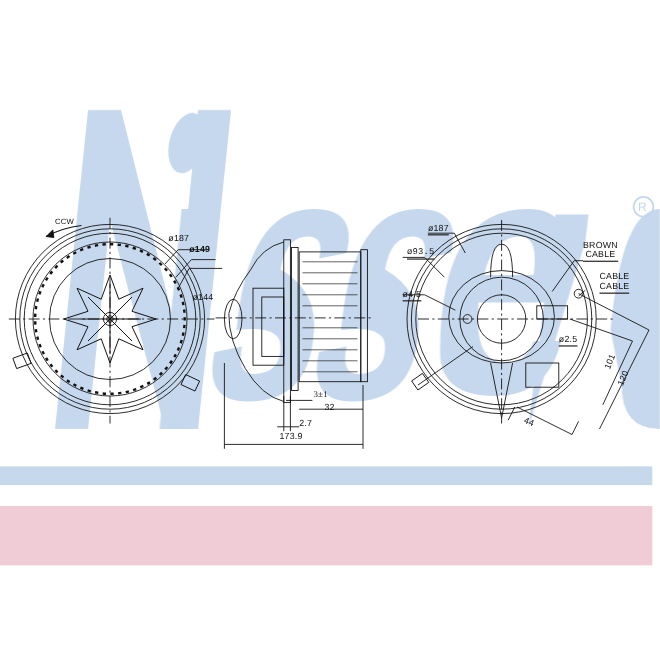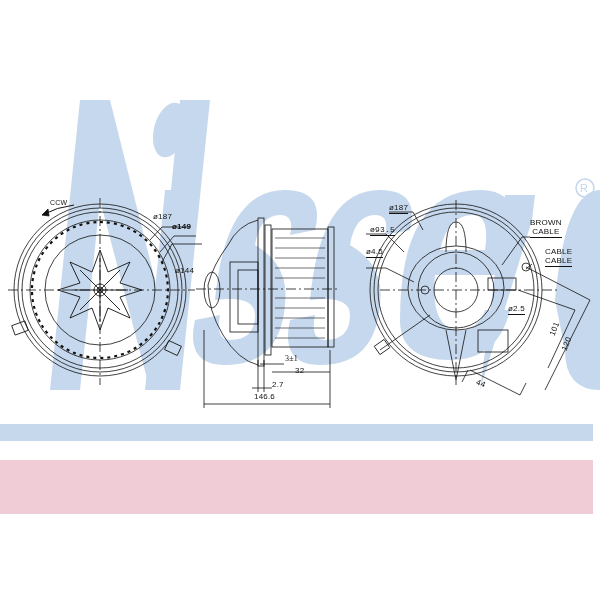--- a/index.html
+++ b/index.html
@@ -149,25 +149,25 @@
   </svg>
 
   <div class="lbl" style="left:50px;top:199px;font-size:7px;">CCW</div>
   <div class="lbl" style="left:153px;top:213px;">ø187</div>
   <div class="lbl" style="left:172px;top:223px;font-weight:bold;">ø149</div>
   <div class="lbl" style="left:175px;top:234px;margin-top:33px;">ø144</div>
 
   <div class="lbl" style="left:285px;top:355px;font-family:Liberation Serif, serif;">3±1</div>
   <div class="lbl" style="left:295px;top:367px;">32</div>
   <div class="lbl" style="left:272px;top:381px;">2.7</div>
-  <div class="lbl" style="left:254px;top:393px;">146.6</div>
+  <div class="lbl" style="left:254px;top:393px;">173.9</div>
 
   <div class="lbl u" style="left:389px;top:204px;">ø187</div>
   <div class="lbl u" style="left:370px;top:226px;font-family:Liberation Mono, monospace;">ø93.5</div>
-  <div class="lbl u" style="left:366px;top:248px;">ø4.5</div>
+  <div class="lbl u" style="left:366px;top:264px;">ø4.5</div>
   <div class="lbl u" style="left:508px;top:305px;">ø2.5</div>
   <div class="lbl" style="left:476px;top:380px;transform:rotate(22deg);">44</div>
   <div class="lbl" style="left:548px;top:325px;transform:rotate(-68deg);">101</div>
   <div class="lbl" style="left:560px;top:340px;transform:rotate(-68deg);">120</div>
 
   <div class="lbl" style="left:530px;top:219px;text-align:center;">
     <div>BROWN</div>
     <div class="u" style="margin-top:1px;">CABLE</div>
   </div>
   <div class="lbl" style="left:545px;top:248px;text-align:center;">

